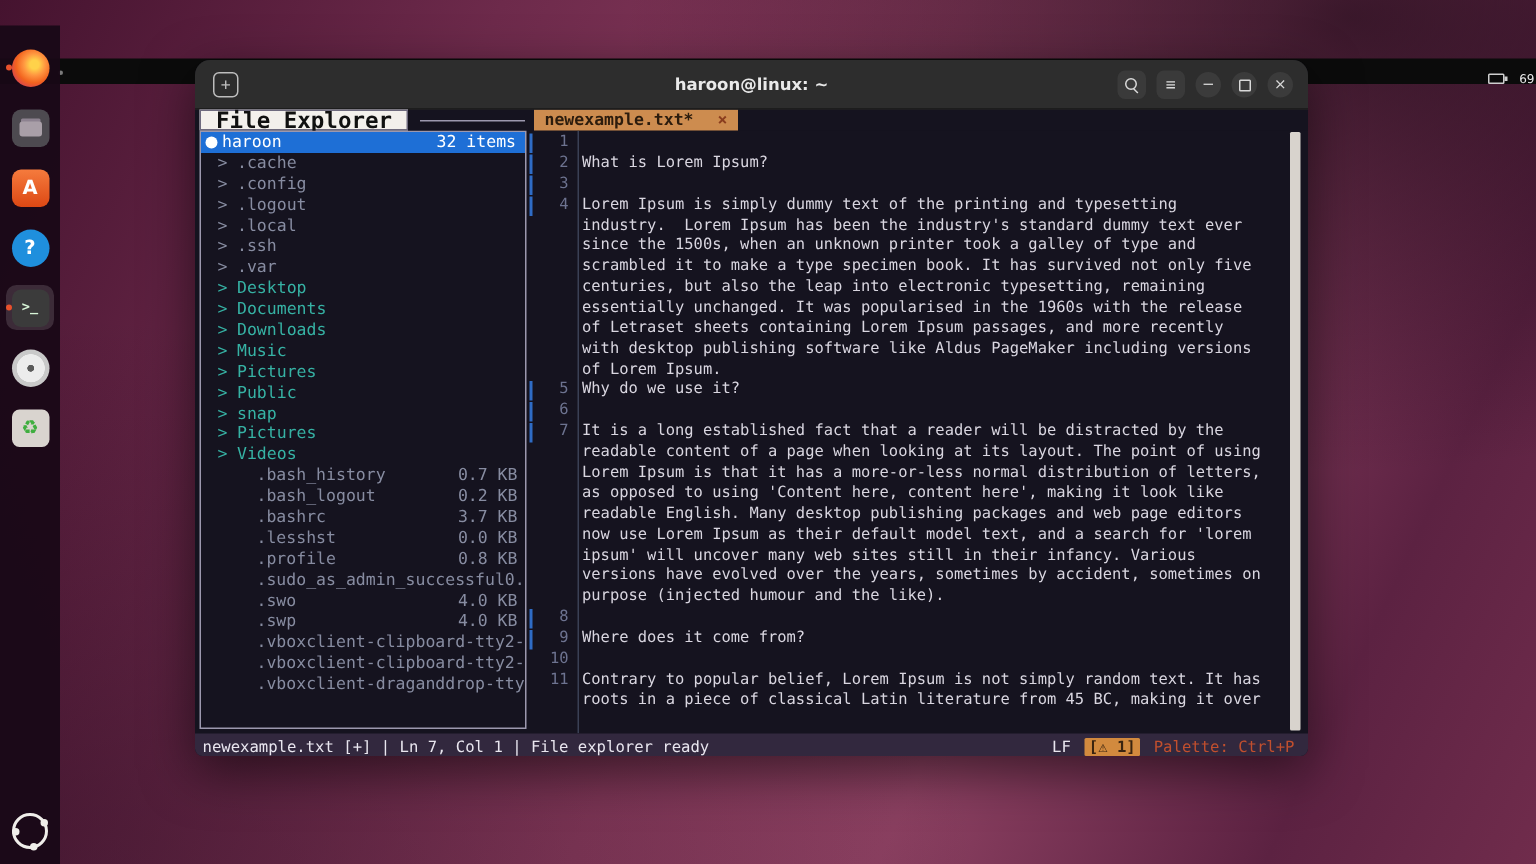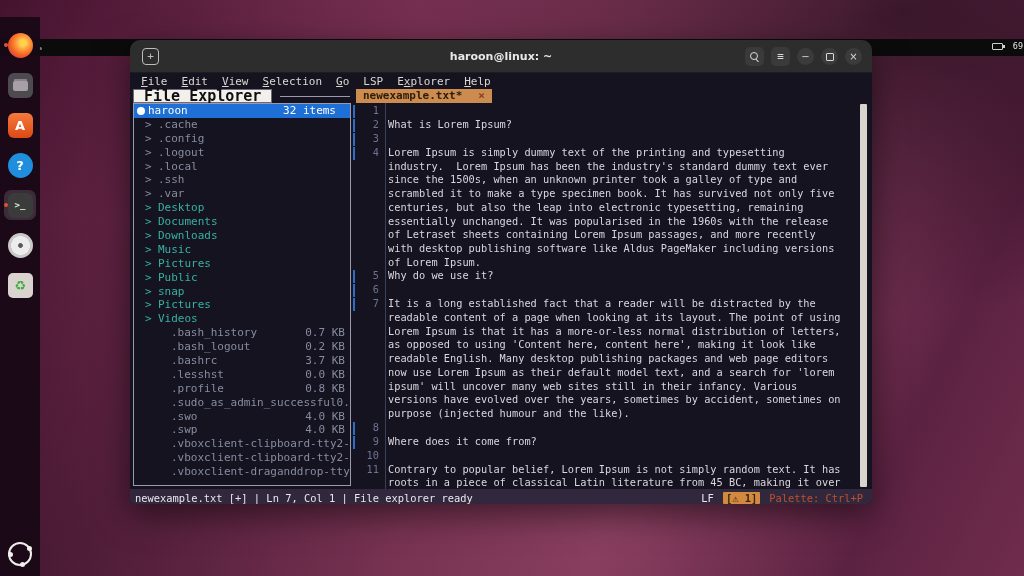--- a/index.html
+++ b/index.html
@@ -16,21 +16,21 @@
 
   
   .topbar { position:absolute; left:0; top:0; width:1024px; height:17px;
     background:#0b0b0b; color:#e8e8e8; font-size:9px;margin-top:39px; }
   .topbar .clock { position:absolute; left:50%; top:3px; transform:translateX(-50%);
     font-family:"DejaVu Sans","Liberation Sans",sans-serif; font-weight:bold; }
   .ws-pill { position:absolute; left:11px; top:5px; width:22px; height:7px;
     background:#dcdcdc; border-radius:4px; }
   .ws-dot { position:absolute; left:39px; top:8px; width:3px; height:3px;
     background:#7a7a7a; border-radius:50%; }
-  .sys-area { position:absolute; right:1px; top:3px; display:flex; align-items:center; gap:10px; }
+  .sys-area { position:absolute; right:1px; top:9px; display:flex; align-items:center; gap:10px; }
   .batt { width:11px; height:7px; border:1px solid #cfcfcf; border-radius:1px; position:relative; }
   .batt::after { content:""; position:absolute; right:-3px; top:1px; width:2px; height:3px; background:#cfcfcf; }
   .batt-pct { font-family:"DejaVu Sans","Liberation Sans",sans-serif; font-size:8px; }
 
   
   .dock { position:absolute; left:0; top:17px; width:40px; height:559px;
     background:rgba(24,9,22,.94); display:flex; flex-direction:column;
     align-items:center; padding-top:13px; gap:10px; }
   .dock-cell { position:relative; width:32px; height:30px; display:flex;
     align-items:center; justify-content:center; border-radius:7px; flex:none; }
@@ -106,21 +106,21 @@
   .main { flex:1; display:flex; position:relative; overflow:hidden; }
 
   
   .explorer { width:218px; margin:0 0 3px 3px; flex:none;
     border:1px solid #9c98ae; overflow:hidden; font-size:11px; }
   .trow, .root-row { height:13.9px; line-height:13.9px; display:flex;
     white-space:nowrap; overflow:hidden; padding-left:11px; }
   .root-row { background:#1e6fd6; color:#ffffff; padding-left:3px; }
   .root-dot { width:8px; height:8px; background:#fff; border-radius:50%;
     align-self:center; margin-right:3px; flex:none; }
-  .root-count { margin-left:auto; padding-right:14px; }
+  .root-count { margin-left:auto; padding-right:6px; }
   .tprefix { width:13px; flex:none; }
   .trow.file { padding-left:24px; }
   .trow.hidden { color:#878ca1; }
   .trow.dir { color:#36b2a4; }
   .trow.file { color:#878ca1; }
   .tsize { margin-left:auto; padding-right:5px; color:#878ca1; }
 
   
   .editor { flex:1; position:relative; overflow:hidden; }
   .gutter-sep { position:absolute; left:34px; top:0; bottom:0; width:1px; background:#3a4055; }
@@ -205,30 +205,20 @@
         </span>
       <span class="sq-btn">≡</span>
       <span class="circ-btn">−</span>
       <span class="circ-btn">
           <span class="maxi"></span>
         </span>
       <span class="circ-btn">×</span>
     </span>
   </div>
 
-  <div class="menubar">
-    <span class="mitem"><u>F</u>ile</span>
-      <span class="mitem"><u>E</u>dit</span>
-      <span class="mitem"><u>V</u>iew</span>
-      <span class="mitem"><u>S</u>election</span>
-      <span class="mitem"><u>G</u>o</span>
-      <span class="mitem">LSP</span>
-      <span class="mitem">E<u>x</u>plorer</span>
-      <span class="mitem"><u>H</u>elp</span>
-  </div>
 
   <div class="band">
     <div class="band-left">
       <span class="fx-header">File Explorer</span>
       <span class="fx-topline"></span>
     </div>
     <div class="tabbar">
       <span class="tab">
         <span>newexample.txt*</span>
         <span class="tab-close">×</span>

